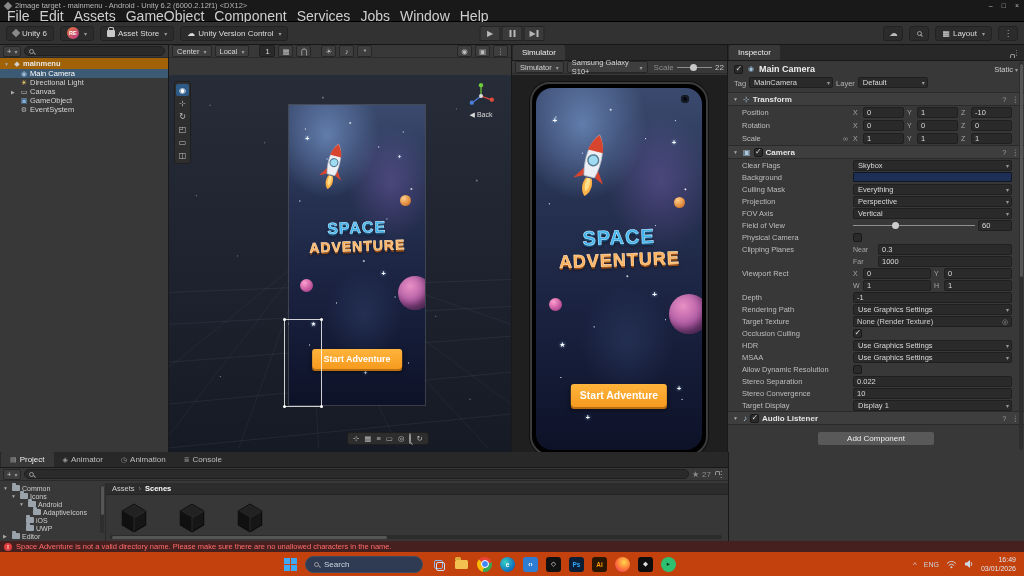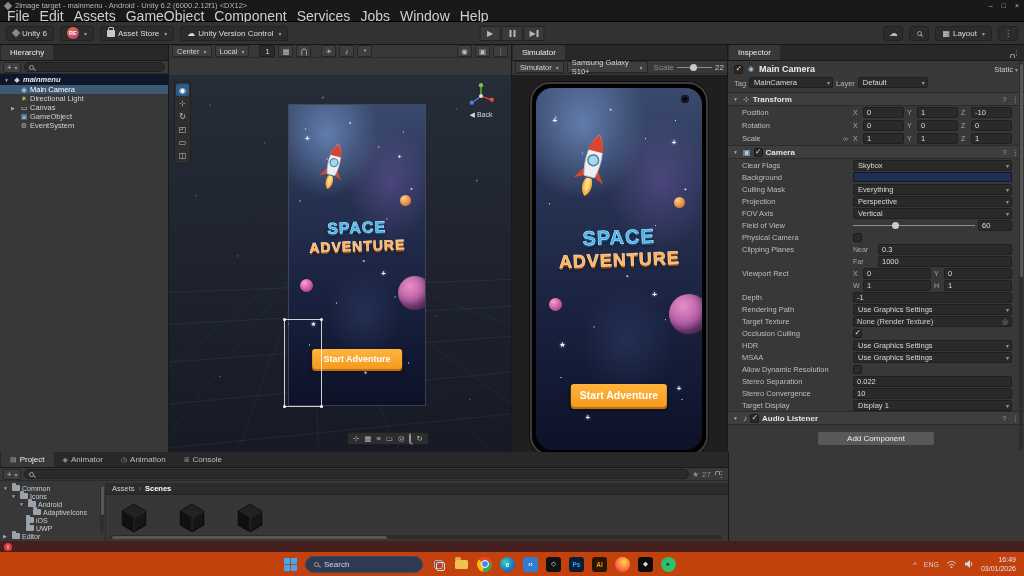--- a/index.html
+++ b/index.html
@@ -51,21 +51,21 @@
 
   .panel-toolbar { height:13px; background:#383838; border-bottom:1px solid #2a2a2a; display:flex; align-items:center; gap:3px; padding:0 3px; }
   .search-pill { flex:1; height:10px; background:#2a2a2a; border:1px solid #1f1f1f; border-radius:5px; display:flex; align-items:center; gap:3px; padding:0 4px; }
   .small-btn { height:11px; background:#3e3e3e; border:1px solid #262626; border-radius:2px; display:inline-flex; align-items:center; padding:0 3px; font-size:7.5px; color:#ccc; gap:1px; }
   .lock { width:7px; height:5px; background:#9a9a9a; border-radius:1px; position:relative; margin-top:2px; }
   .lock::before { content:""; position:absolute; top:-3px; left:1px; width:3px; height:3px; border:1px solid #9a9a9a; border-bottom:none; border-radius:2px 2px 0 0; }
   .kebab::before { content:"⋮"; color:#aaa; }
 
   
   .hrow { height:9px; display:flex; align-items:center; font-size:7.5px; color:#d2d2d2; padding-left:4px; gap:2px; white-space:nowrap; }
-  .hrow.root { height:11px; background:#0f172a; font-weight:bold; color:#e8e8e8;font-style:italic; }
+  .hrow.root { height:11px; background:#a16207; font-weight:bold; color:#e8e8e8; }
   .hrow.selected { background:#3d5a75; color:#fff; }
   .hrow .ind { width:14px; flex-shrink:0; }
   .fold { font-size:5px; color:#a8a8a8; width:7px; flex-shrink:0; }
   .fold.open::before { content:"▼"; }
   .fold.closed::before { content:"▶"; }
   .oi { font-size:7px; width:8px; flex-shrink:0; text-align:center; }
   .oi-scene::before { content:"◆"; color:#cfcfcf; }
   .oi-camera::before { content:"◉"; color:#9ec1dd; }
   .oi-light::before { content:"☀"; color:#ffd76b; }
   .oi-canvas::before { content:"▭"; color:#cccccc; }
@@ -291,23 +291,20 @@
         <span>▦</span>
         <span>Layout</span>
       </span>
       <span class="ic-btn kebab"></span>
     </span>
   </div>
 
   <div class="workspace">
 
     <div class="panel p-hierarchy">
-      <div class="tabbar">
-        <span class="tab active">Hierarchy</span>
-      </div>
       <div class="panel-toolbar">
         <span class="small-btn caret">+</span>
         <span class="search-pill">
             <span class="mag"></span>
           </span>
       </div>
       <div class="hrow root">
         <span class="fold open"></span>
         <span class="oi oi-scene"></span>
         <span>mainmenu</span>
@@ -804,20 +801,21 @@
       </div>
       <div class="tree-scroll">
           <i></i>
         </div>
     </div>
     <div class="bottom-right"></div>
   </div>
 
   <div class="statusbar">
     <span class="err-icon">!</span>
+    <span class="err-text">Space Adventure  is not a valid directory name. Please make sure there are no unallowed characters in the name.</span>
   </div>
 
   <div class="taskbar">
     <div class="tb-center">
       <span class="winlogo">
           <i></i>
           <i></i>
           <i></i>
           <i></i>
         </span>

